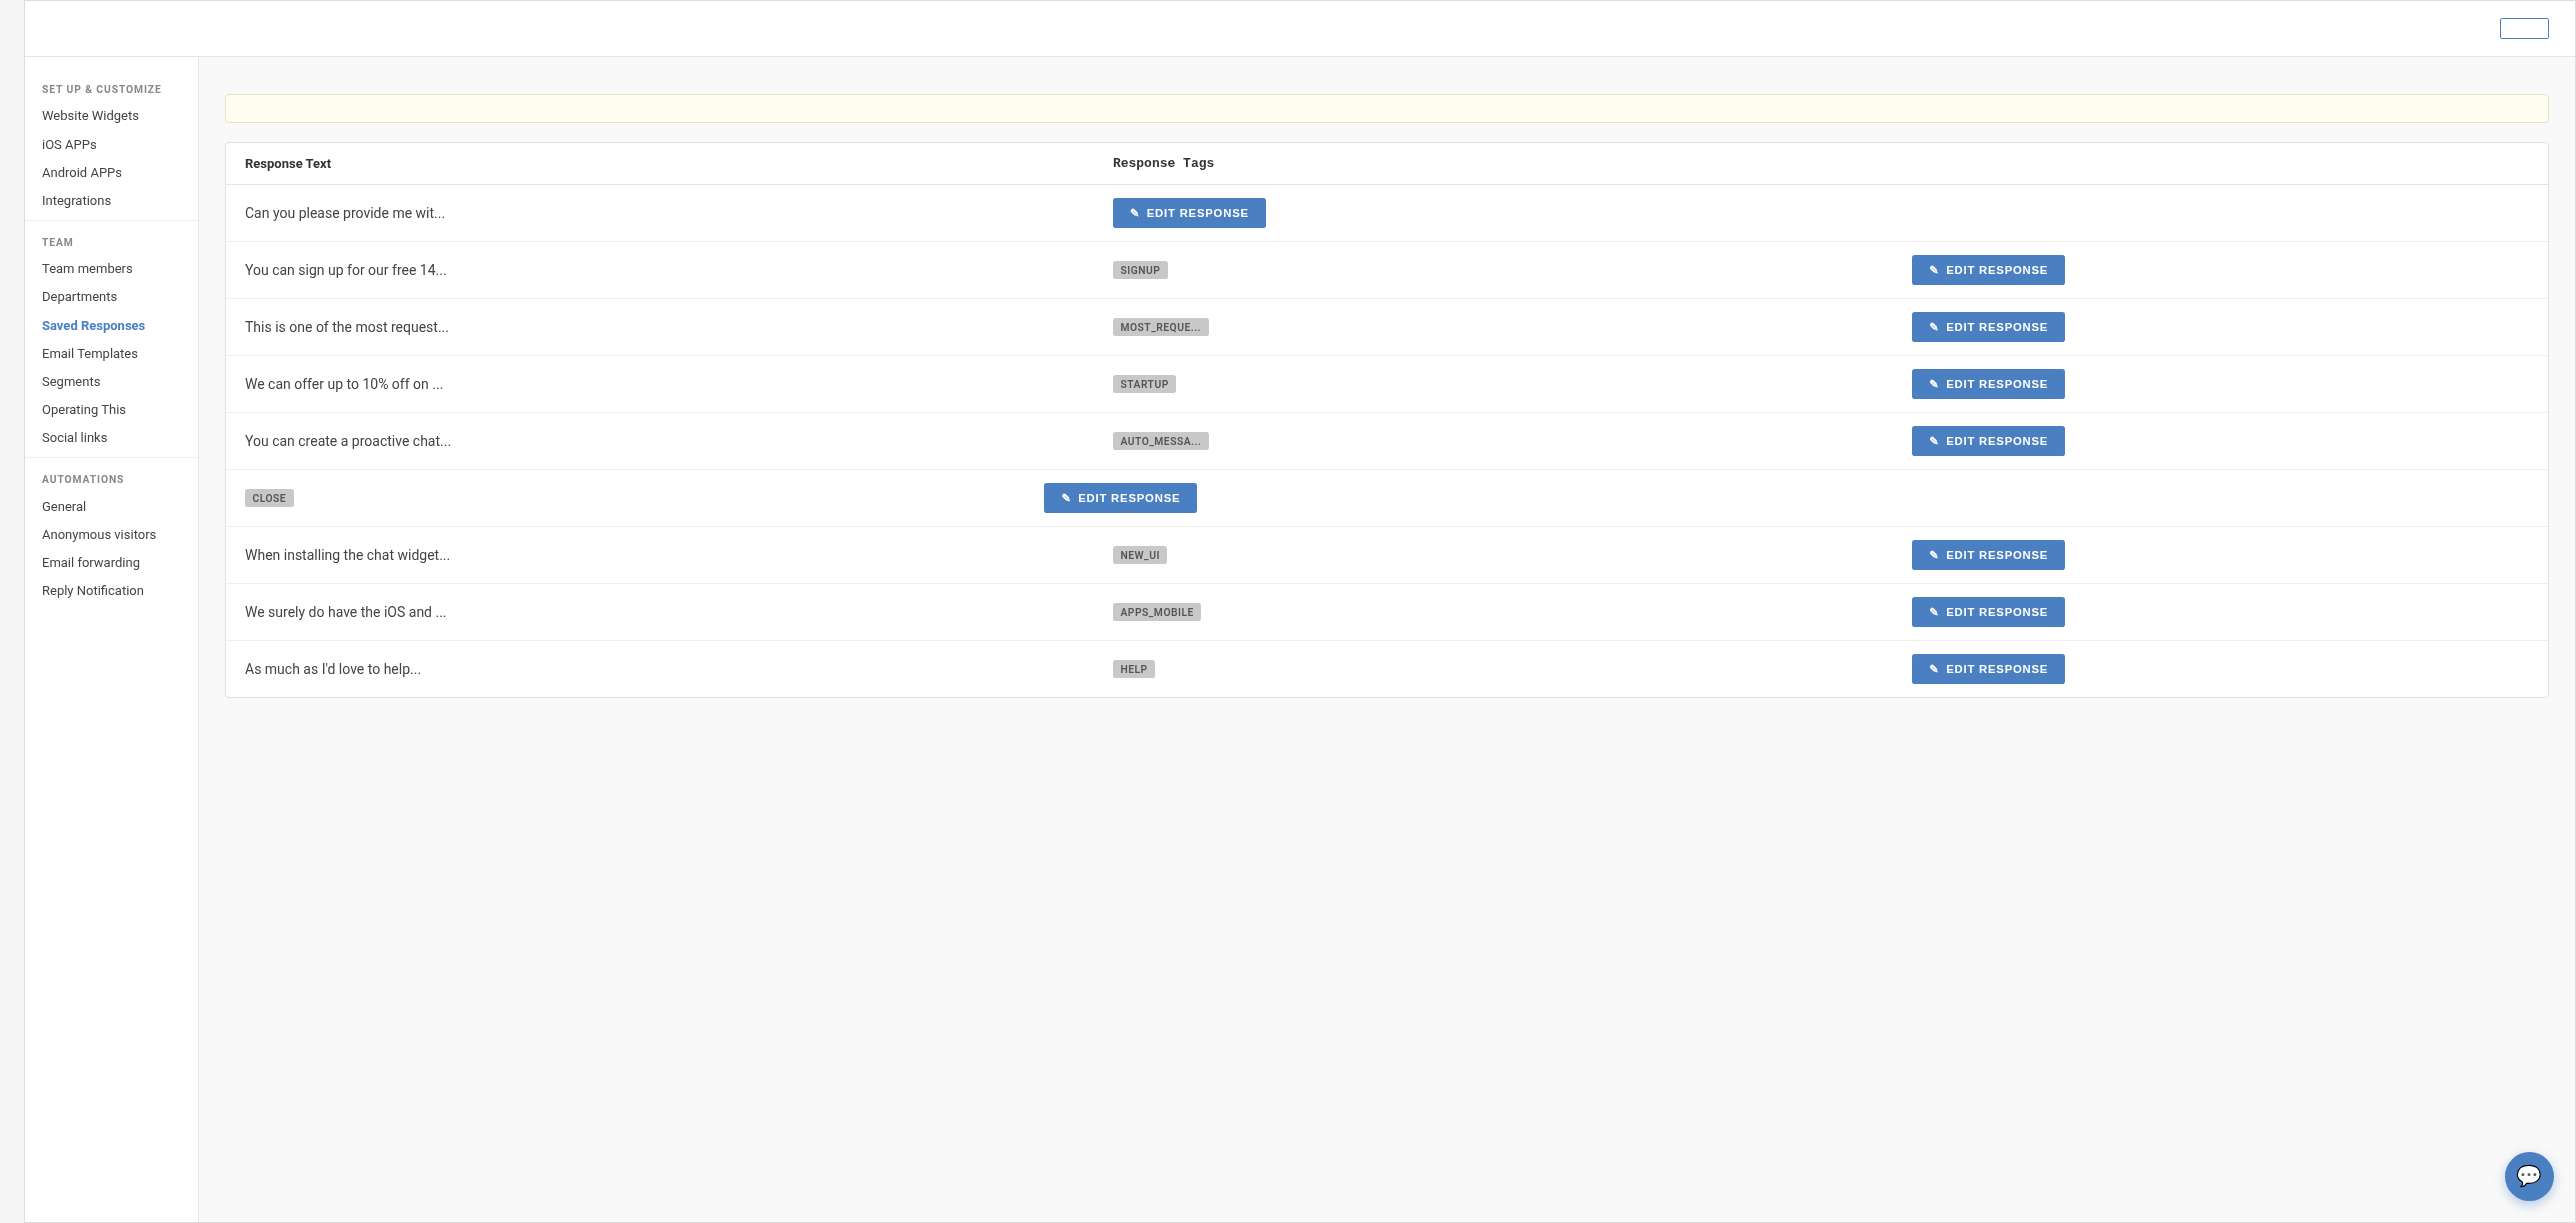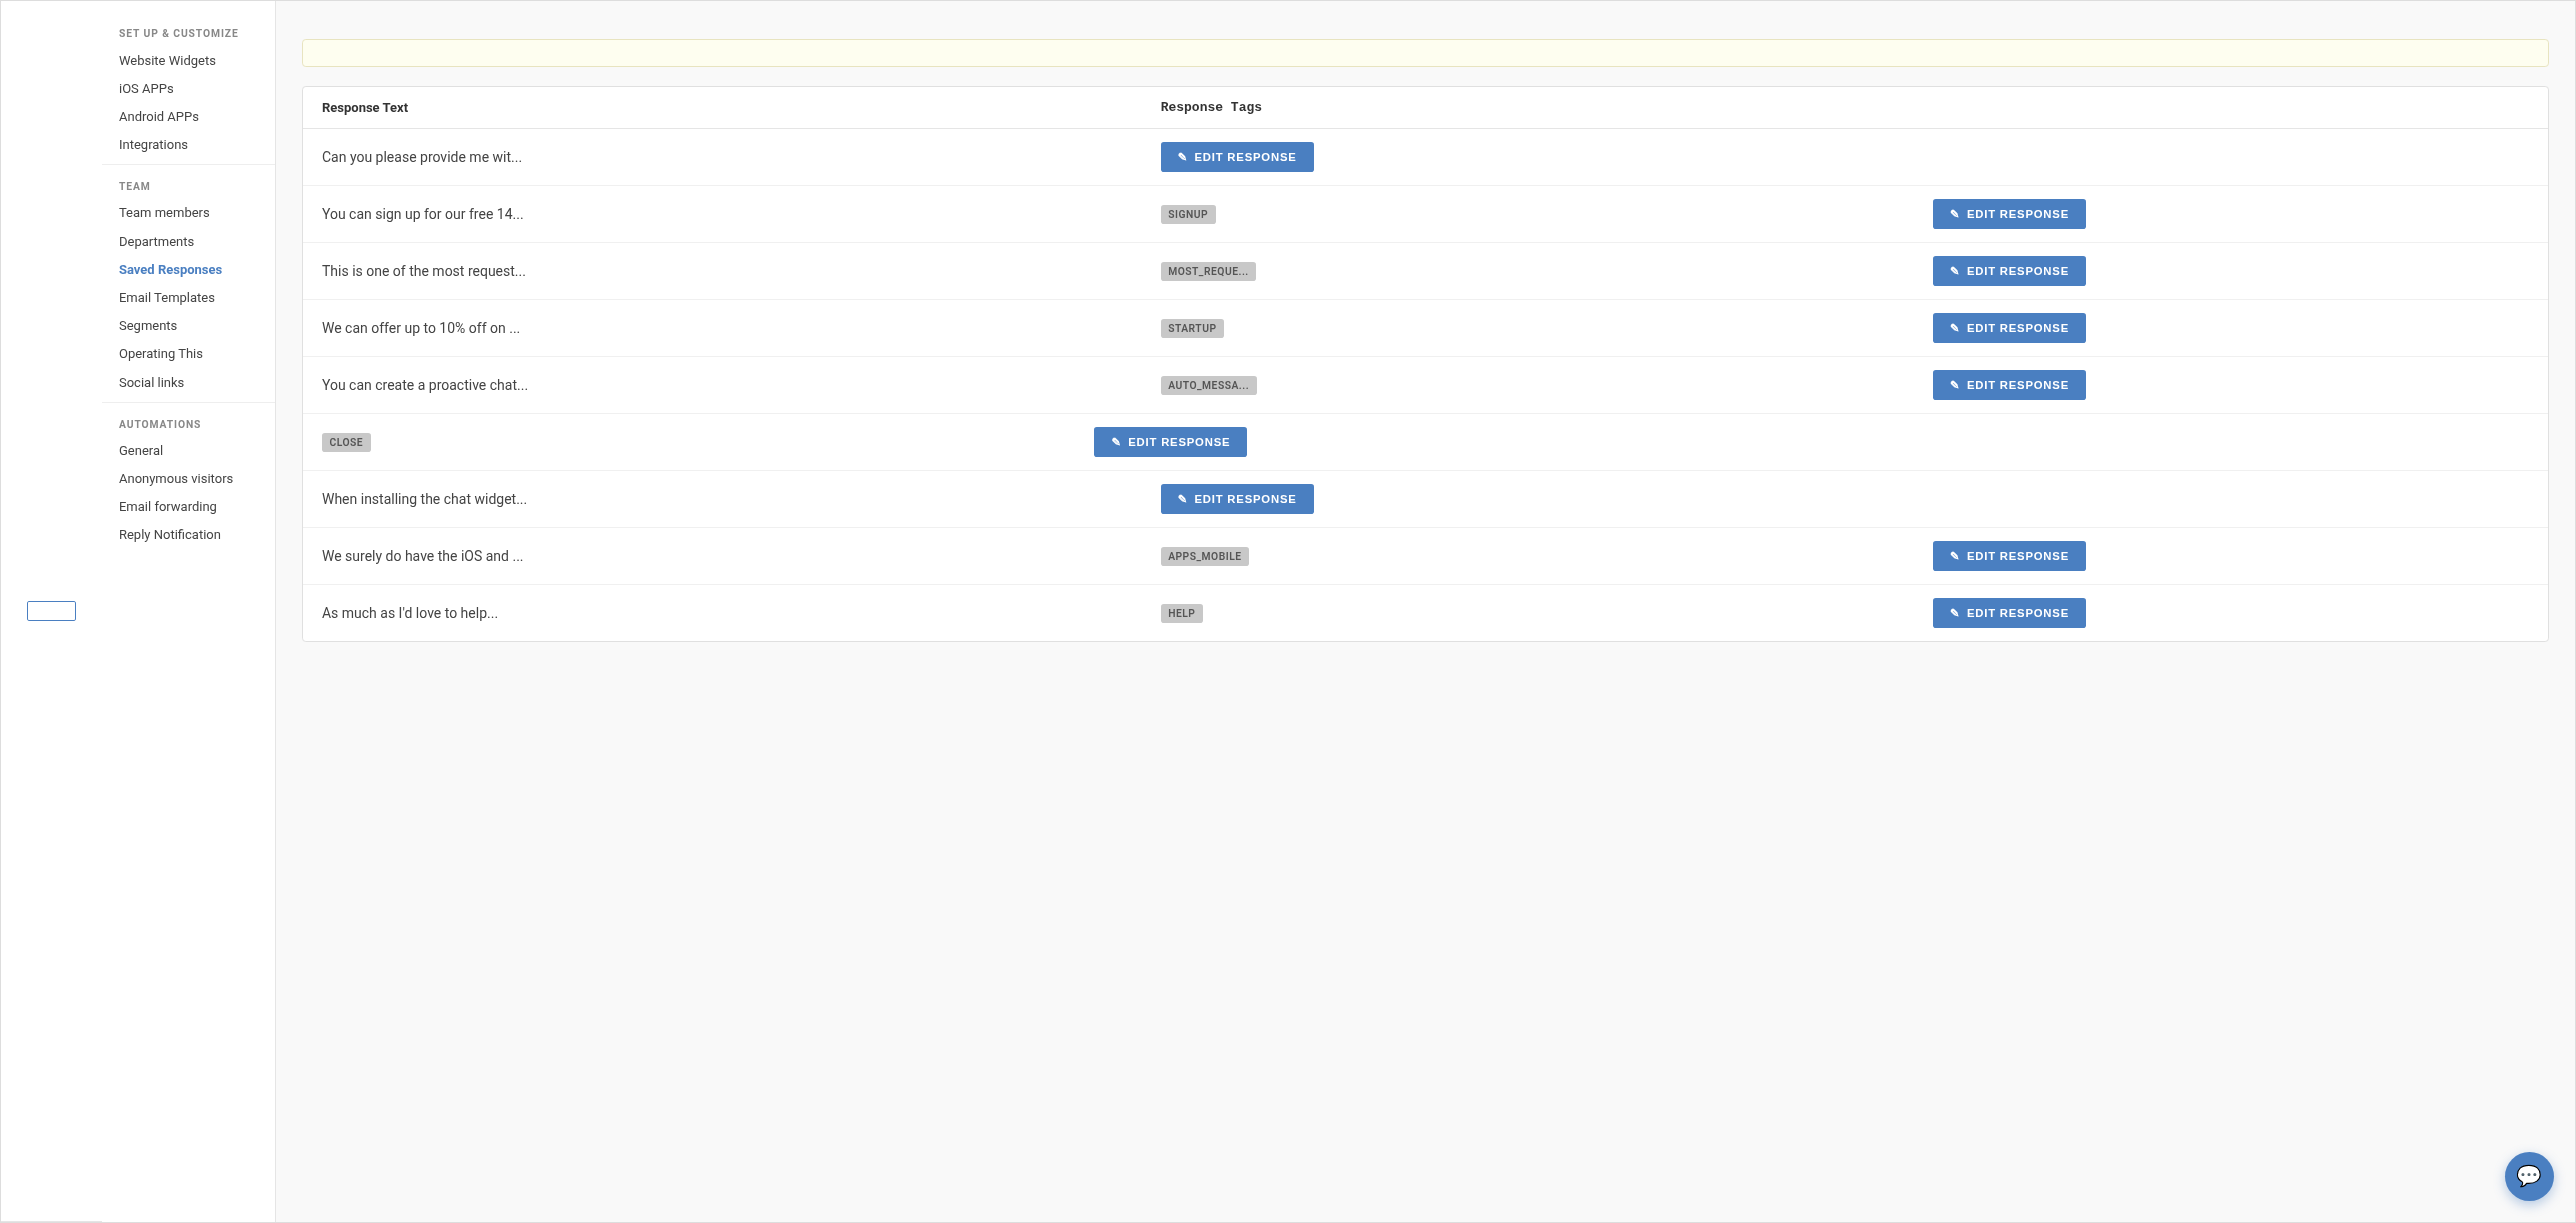--- a/index.html
+++ b/index.html
@@ -1,18 +1,18 @@
 <!DOCTYPE html>
 <html style="font-size:15px"><head>
   <meta charset="utf-8">
   <style>
     * { box-sizing: border-box; margin: 0; padding: 0; }
     body { font-family: -apple-system, BlinkMacSystemFont, 'Segoe UI', Roboto, sans-serif; background: #f5f5f5; color: #333; font-size: 13px; }
 
-    .app-container { display: flex; flex-direction: row; height: 100vh; background: #fff; border: 0.9px solid #ddd; }
+    .app-container { display: flex; flex-direction: column; height: 100vh; background: #fff; border: 0.9px solid #ddd; margin-left: 24px; }
 
     
     .header { display: flex; align-items: center; justify-content: space-between; padding: 17px 26px; border-bottom: 0.9px solid #e5e5e5; background: #fff; }
     .header-title { font-size: 20.7px; font-weight: 700; color: #222; letter-spacing: 0.5px; }
     .add-new-btn { display: flex; align-items: center; gap: 5.6px; border: 1.9px solid #4a7fc1; color: #4a7fc1; background: #fff; padding: 9.4px 20.7px; font-size: 13px; font-weight: 600; cursor: pointer; letter-spacing: 0.5px; border-radius: 1.9px; }
     .plus-icon { font-size: 17px; font-weight: 400; }
 
     
     .body-layout { display: flex; flex: 1; overflow: hidden; }
 
@@ -174,20 +174,23 @@
       </div>
       <div class="cell-actions">
         <button class="edit-btn">
           <span class="edit-pencil">✎</span>
           <span>EDIT RESPONSE</span>
         </button>
       </div>
     </div>
             <div class="table-row">
       <div class="cell-text">When installing the chat widget...</div>
+      <div class="cell-tags">
+        <span class="tag-badge">NEW_UI</span>
+      </div>
       <div class="cell-actions">
         <button class="edit-btn">
           <span class="edit-pencil">✎</span>
           <span>EDIT RESPONSE</span>
         </button>
       </div>
     </div>
             <div class="table-row">
       <div class="cell-text">We surely do have the iOS and ...</div>
       <div class="cell-tags">

